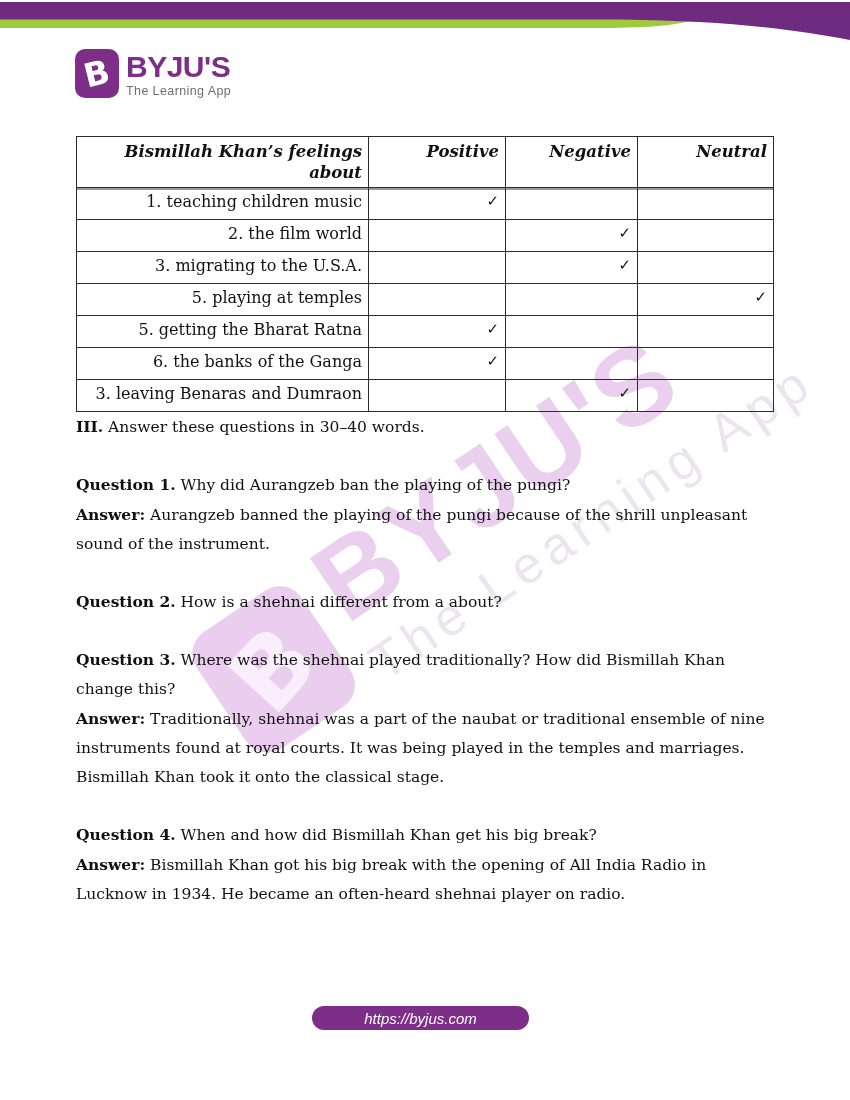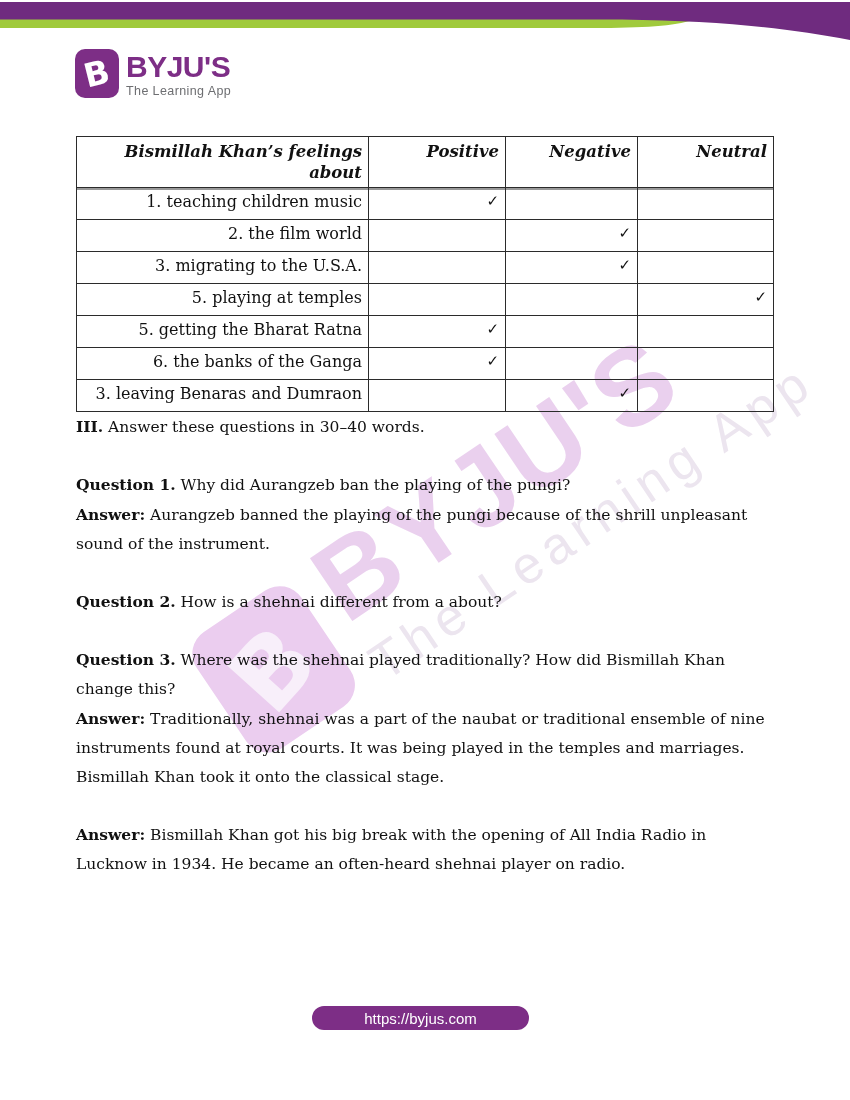--- a/index.html
+++ b/index.html
@@ -71,21 +71,21 @@
     position:absolute;left:76px;top:412px;width:700px;z-index:1;
     font-size:15.5px;line-height:29px;
   }
   .content p{margin:0;}
   .qa{margin-top:28px;}
   .lbl{font-weight:bold;}
   
   .footer-pill{
     position:absolute;left:312px;top:1006px;width:217px;height:24px;
     background:#7D2E86;border-radius:13px;display:flex;align-items:center;
-    justify-content:center;z-index:1;cursor:pointer;
+    justify-content:center;z-index:1;cursor:pointer;font-style:italic;
   }
   .footer-pill span{
     font-family:"Liberation Sans",sans-serif;font-size:15px;color:#ffffff;
   }
 </style>
 </head>
 <body>
 
 <div class="top-decor">
   <svg width="850" height="52" viewBox="0 0 850 52">
@@ -186,19 +186,20 @@
   <div class="qa">
     <p><b class="lbl">Question 2.</b><span> How is a shehnai different from a about?</span></p>
   </div>
 
   <div class="qa">
     <p><b class="lbl">Question 3.</b><span> Where was the shehnai played traditionally? How did Bismillah Khan change this?</span></p>
     <p><b class="lbl">Answer:</b><span> Traditionally, shehnai was a part of the naubat or traditional ensemble of nine instruments found at royal courts. It was being played in the temples and marriages. Bismillah Khan took it onto the classical stage.</span></p>
   </div>
 
   <div class="qa">
+    <p><b class="lbl">Question 4.</b><span> When and how did Bismillah Khan get his big break?</span></p>
     <p><b class="lbl">Answer:</b><span> Bismillah Khan got his big break with the opening of All India Radio in Lucknow in 1934. He became an often-heard shehnai player on radio.</span></p>
   </div>
 </div>
 
 <div class="footer-pill">
   <span>https://byjus.com</span>
 </div>
 
 </body></html>

